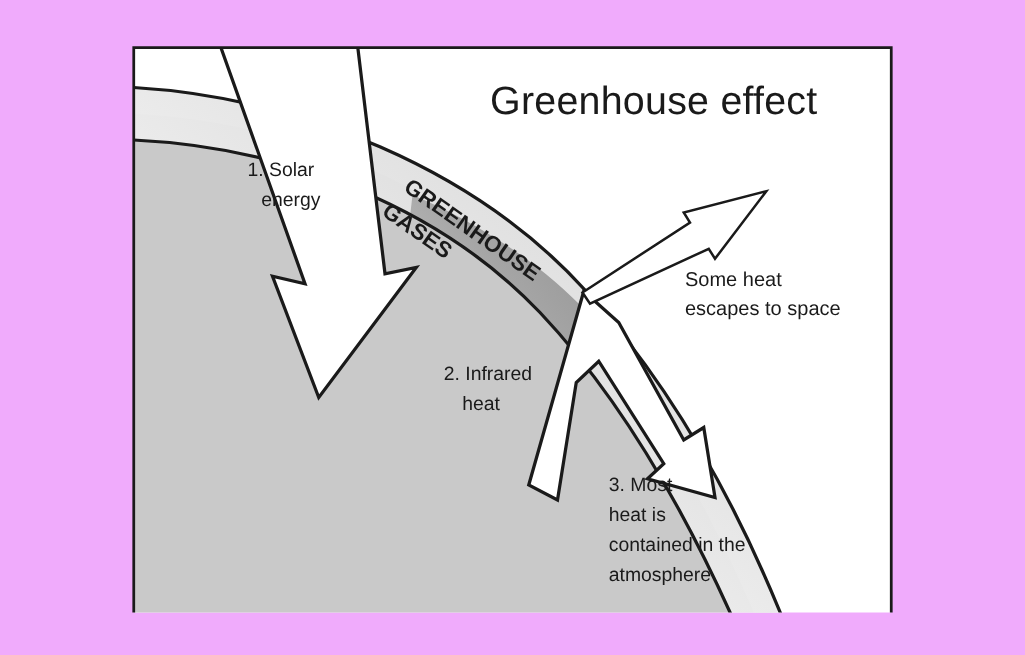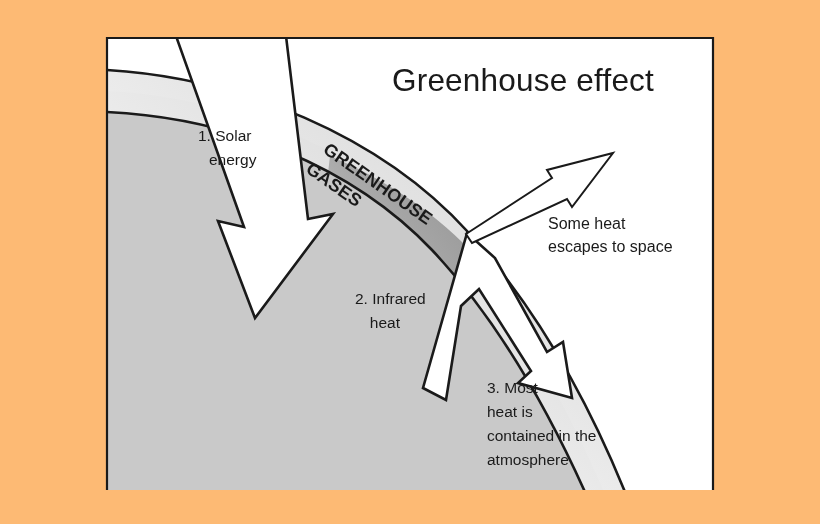--- a/index.html
+++ b/index.html
@@ -8,21 +8,21 @@
     background: #f4f4f4;
     width: 820px;
     height: 524px;
     overflow: hidden;
     font-family: "Liberation Sans", sans-serif;
   }
   #stage {
     position: relative;
     width: 820px;
     height: 524px;
-    background: #fdba74;
+    background: #f0abfc;
   }
   #diagram-svg {
     position: absolute;
     left: 0;
     top: 0;
     width: 820px;
     height: 524px;
     display: block;
   }
   .txt { font-family: "Liberation Sans", sans-serif; fill: #1a1a1a; }

